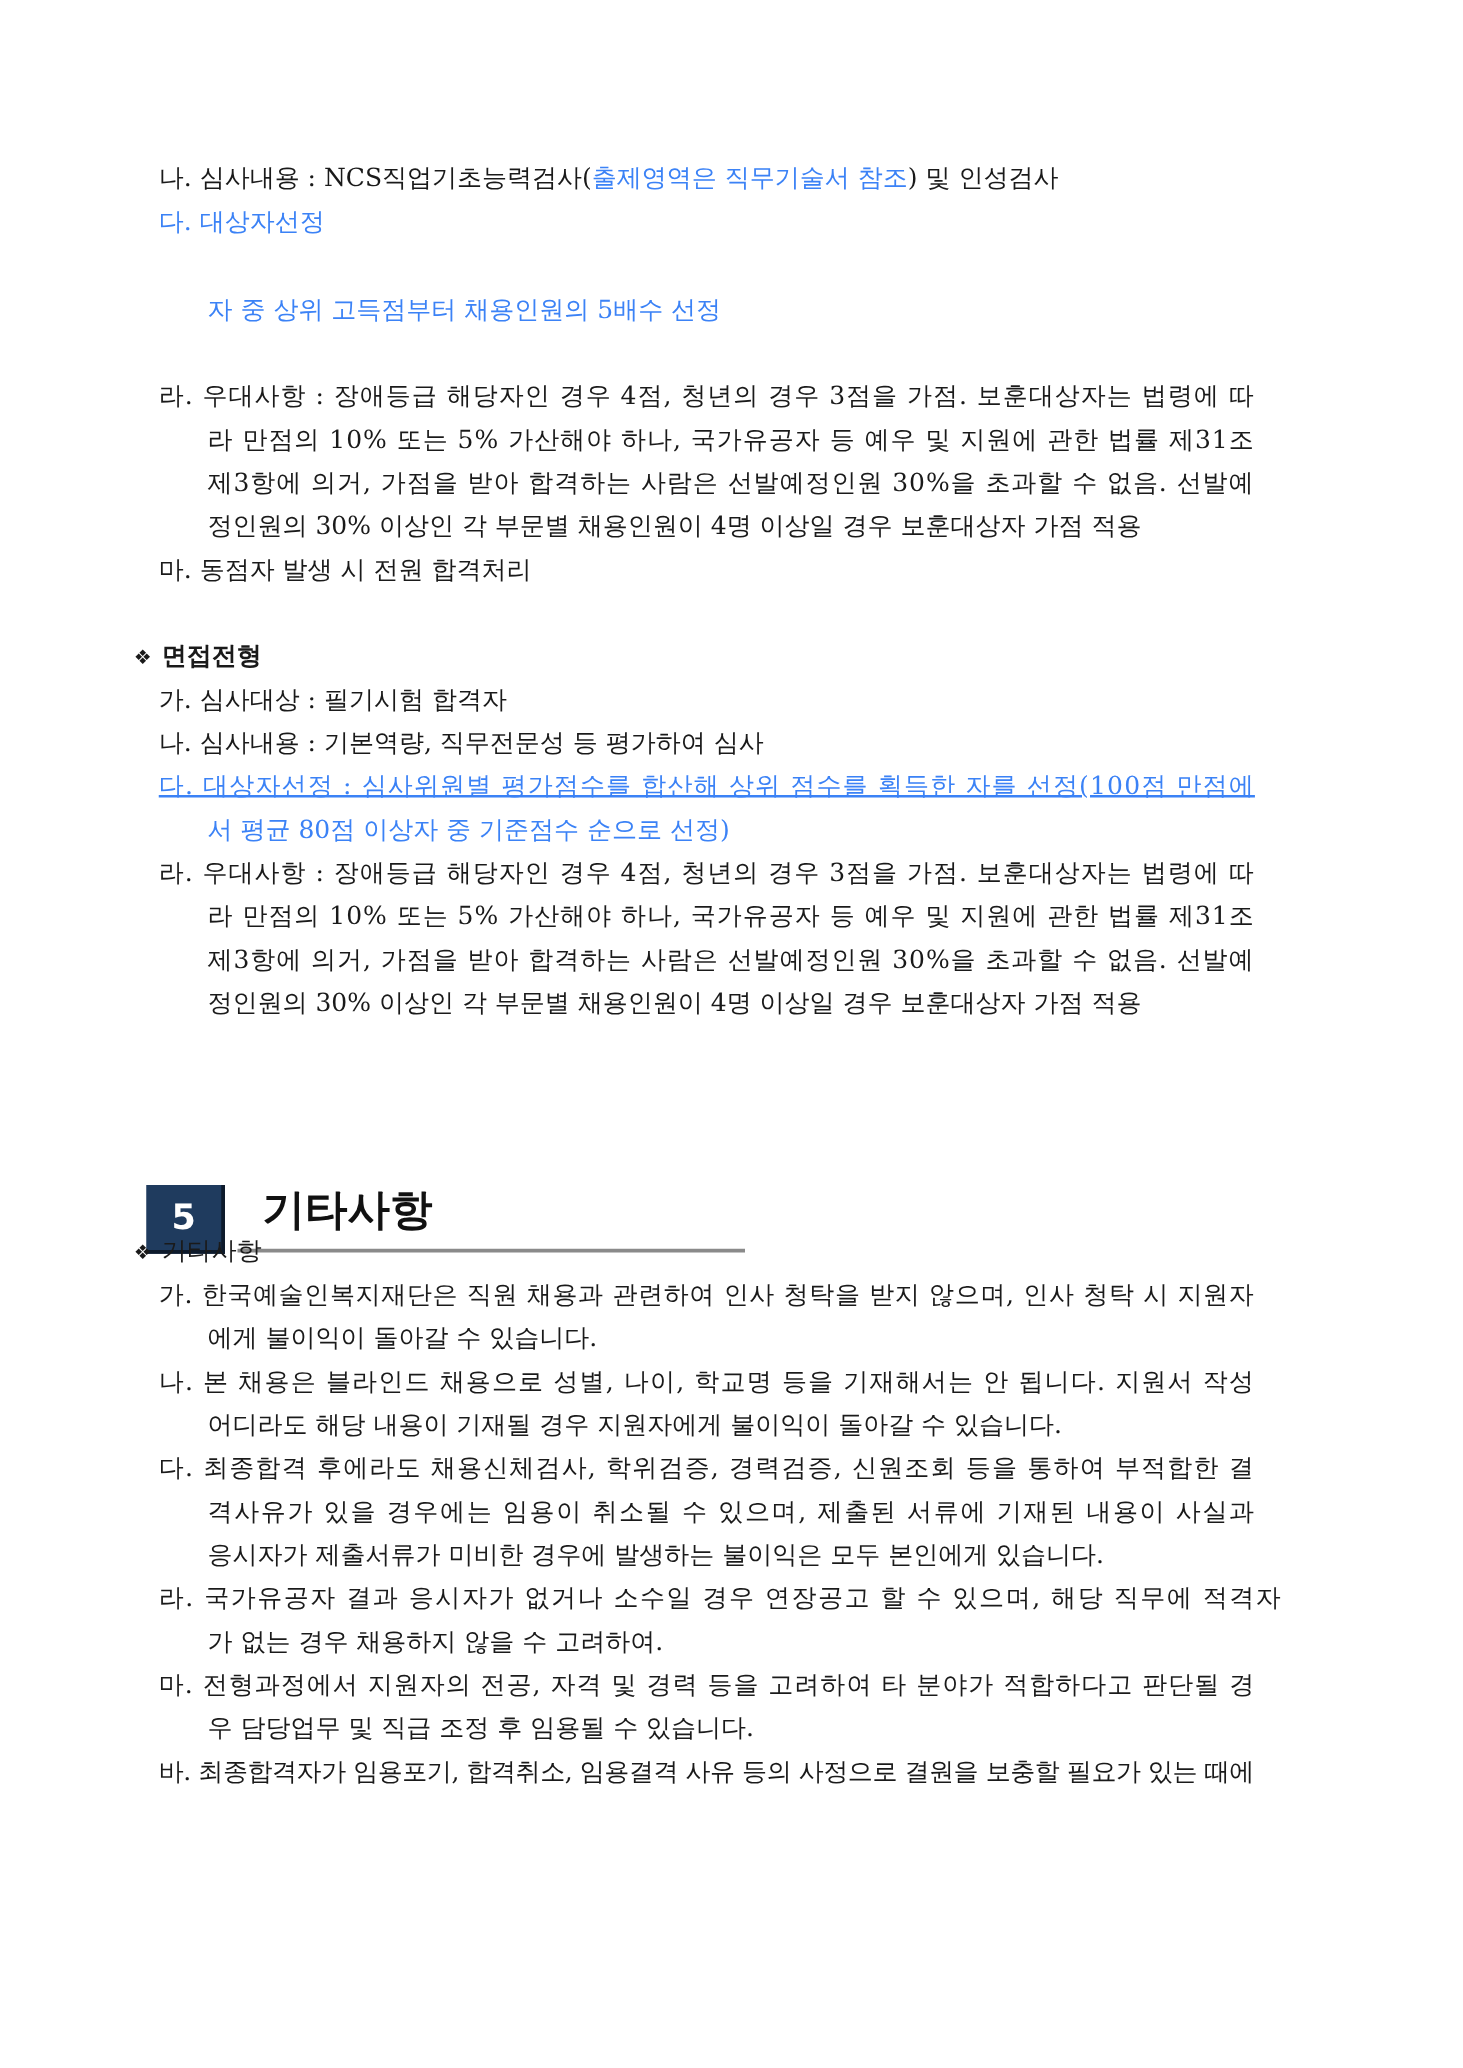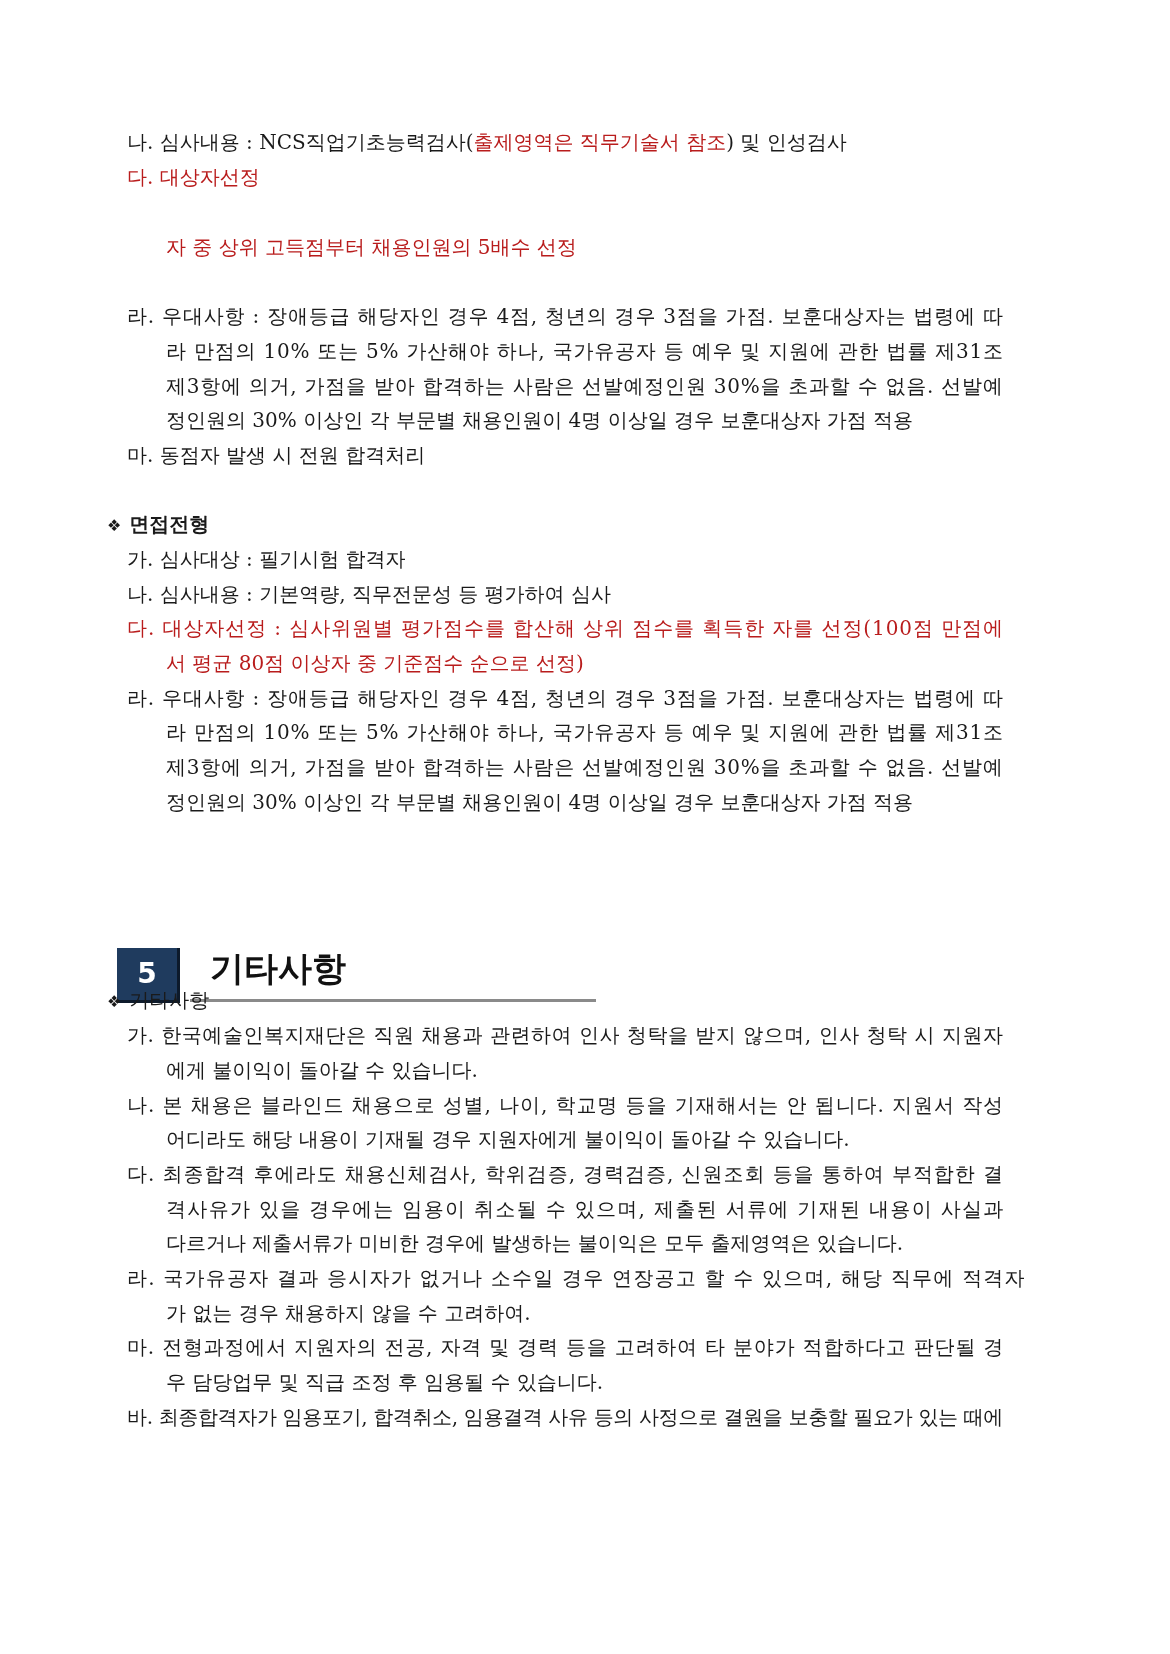--- a/index.html
+++ b/index.html
@@ -1,21 +1,21 @@
 <!DOCTYPE html>
 <html><head>
 <meta charset="utf-8">
 <style>
   html, body { margin: 0; padding: 0; background: #ffffff; }
   body { width: 1170px; height: 1654px; position: relative; overflow: hidden;
          font-family: "DejaVu Serif", "Liberation Serif", serif; color: #1a1a1a; }
   .page { position: absolute; left: 0; top: 0; width: 1170px; height: 1654px; }
   .line { position: absolute; font-size: 20px; line-height: 36px; white-space: nowrap;
           letter-spacing: 0px; }
-  .red { color: #b91c1c; }
+  .red { color: #3b82f6; }
   .bold { font-weight: bold; }
   .sec-box { position: absolute; left: 117px; top: 948px; width: 60px; height: 52px;
              background: #1f3b5e; border-right: 3px solid #0d1a2b; border-bottom: 3px solid #0d1a2b;
              color: #ffffff; font-family: "DejaVu Sans", "Liberation Sans", sans-serif;
              font-weight: bold; font-size: 28px; line-height: 52px; text-align: center; }
   .sec-title { position: absolute; left: 210px; top: 940px; font-family: "DejaVu Sans", "Liberation Sans", sans-serif;
                font-weight: bold; font-size: 34px; line-height: 56px; color: #111; }
   .sec-rule { position: absolute; left: 190px; top: 999px; width: 406px; height: 3px; background: #8a8a8a; }
   .diamond { font-family: "DejaVu Sans", sans-serif; font-size: 16px; margin-right: 8px; }
 </style>
@@ -33,21 +33,21 @@
   <div class="line" style="left: 166px; top: 333px; letter-spacing: 0.784314px;">라 만점의 10% 또는 5% 가산해야 하나, 국가유공자 등 예우 및 지원에 관한 법률 제31조</div>
   <div class="line" style="left: 166px; top: 368px; letter-spacing: 0.755102px;">제3항에 의거, 가점을 받아 합격하는 사람은 선발예정인원 30%을 초과할 수 없음. 선발예</div>
   <div class="line" style="left:166px; top:402px;">정인원의 30% 이상인 각 부문별 채용인원이 4명 이상일 경우 보훈대상자 가점 적용</div>
   <div class="line" style="left:127px; top:437px;">마. 동점자 발생 시 전원 합격처리</div>
 
   <div class="line bold" style="left:107px; top:506px;">
     <span class="diamond">❖</span><span>면접전형</span>
   </div>
   <div class="line" style="left:127px; top:541px;">가. 심사대상 : 필기시험 합격자</div>
   <div class="line" style="left:127px; top:576px;">나. 심사내용 : 기본역량, 직무전문성 등 평가하여 심사</div>
-  <div class="line red" style="left: 127px; top: 610px; letter-spacing: 0.921569px;">다. 대상자선정 : 심사위원별 평가점수를 합산해 상위 점수를 획득한 자를 선정(100점 만점에</div>
+  <div class="line red" style="left: 127px; top: 610px; letter-spacing: 0.921569px; text-decoration: underline;">다. 대상자선정 : 심사위원별 평가점수를 합산해 상위 점수를 획득한 자를 선정(100점 만점에</div>
   <div class="line red" style="left:166px; top:645px;">서 평균 80점 이상자 중 기준점수 순으로 선정)</div>
   <div class="line" style="left: 127px; top: 680px; letter-spacing: 0.792453px;">라. 우대사항 : 장애등급 해당자인 경우 4점, 청년의 경우 3점을 가점. 보훈대상자는 법령에 따</div>
   <div class="line" style="left: 166px; top: 714px; letter-spacing: 0.784314px;">라 만점의 10% 또는 5% 가산해야 하나, 국가유공자 등 예우 및 지원에 관한 법률 제31조</div>
   <div class="line" style="left: 166px; top: 749px; letter-spacing: 0.755102px;">제3항에 의거, 가점을 받아 합격하는 사람은 선발예정인원 30%을 초과할 수 없음. 선발예</div>
   <div class="line" style="left:166px; top:784px;">정인원의 30% 이상인 각 부문별 채용인원이 4명 이상일 경우 보훈대상자 가점 적용</div>
 
   <div class="sec-box">5</div>
   <div class="sec-title">기타사항</div>
   <div class="sec-rule"></div>
 
@@ -56,21 +56,21 @@
   </div>
 
   <div class="line" style="left: 127px; top: 1017px; letter-spacing: 0.529412px;">가. 한국예술인복지재단은 직원 채용과 관련하여 인사 청탁을 받지 않으며, 인사 청탁 시 지원자</div>
   <div class="line" style="left:166px; top:1052px;">에게 불이익이 돌아갈 수 있습니다.</div>
 
   <div class="line" style="left: 127px; top: 1087px; letter-spacing: 0.923077px;">나. 본 채용은 블라인드 채용으로 성별, 나이, 학교명 등을 기재해서는 안 됩니다. 지원서 작성</div>
   <div class="line" style="left:166px; top:1121px;">어디라도 해당 내용이 기재될 경우 지원자에게 불이익이 돌아갈 수 있습니다.</div>
 
   <div class="line" style="left: 127px; top: 1156px; letter-spacing: 0.94px;">다. 최종합격 후에라도 채용신체검사, 학위검증, 경력검증, 신원조회 등을 통하여 부적합한 결</div>
   <div class="line" style="left: 166px; top: 1191px; letter-spacing: 1.32609px;">격사유가 있을 경우에는 임용이 취소될 수 있으며, 제출된 서류에 기재된 내용이 사실과</div>
-  <div class="line" style="left:166px; top:1225px;">다르거나 제출서류가 미비한 경우에 발생하는 불이익은 모두 출제영역은 있습니다.</div>
+  <div class="line" style="left:166px; top:1225px;">응시자가 제출서류가 미비한 경우에 발생하는 불이익은 모두 본인에게 있습니다.</div>
 
   <div class="line" style="left: 127px; top: 1260px; letter-spacing: 1.22px;">라. 국가유공자 결과 응시자가 없거나 소수일 경우 연장공고 할 수 있으며, 해당 직무에 적격자</div>
   <div class="line" style="left:166px; top:1295px;">가 없는 경우 채용하지 않을 수 고려하여.</div>
 
   <div class="line" style="left: 127px; top: 1329px; letter-spacing: 0.803922px;">마. 전형과정에서 지원자의 전공, 자격 및 경력 등을 고려하여 타 분야가 적합하다고 판단될 경</div>
   <div class="line" style="left:166px; top:1364px;">우 담당업무 및 직급 조정 후 임용될 수 있습니다.</div>
 
   <div class="line" style="left: 127px; top: 1399px; letter-spacing: -0.351852px;">바. 최종합격자가 임용포기, 합격취소, 임용결격 사유 등의 사정으로 결원을 보충할 필요가 있는 때에</div>
 </div>
 

